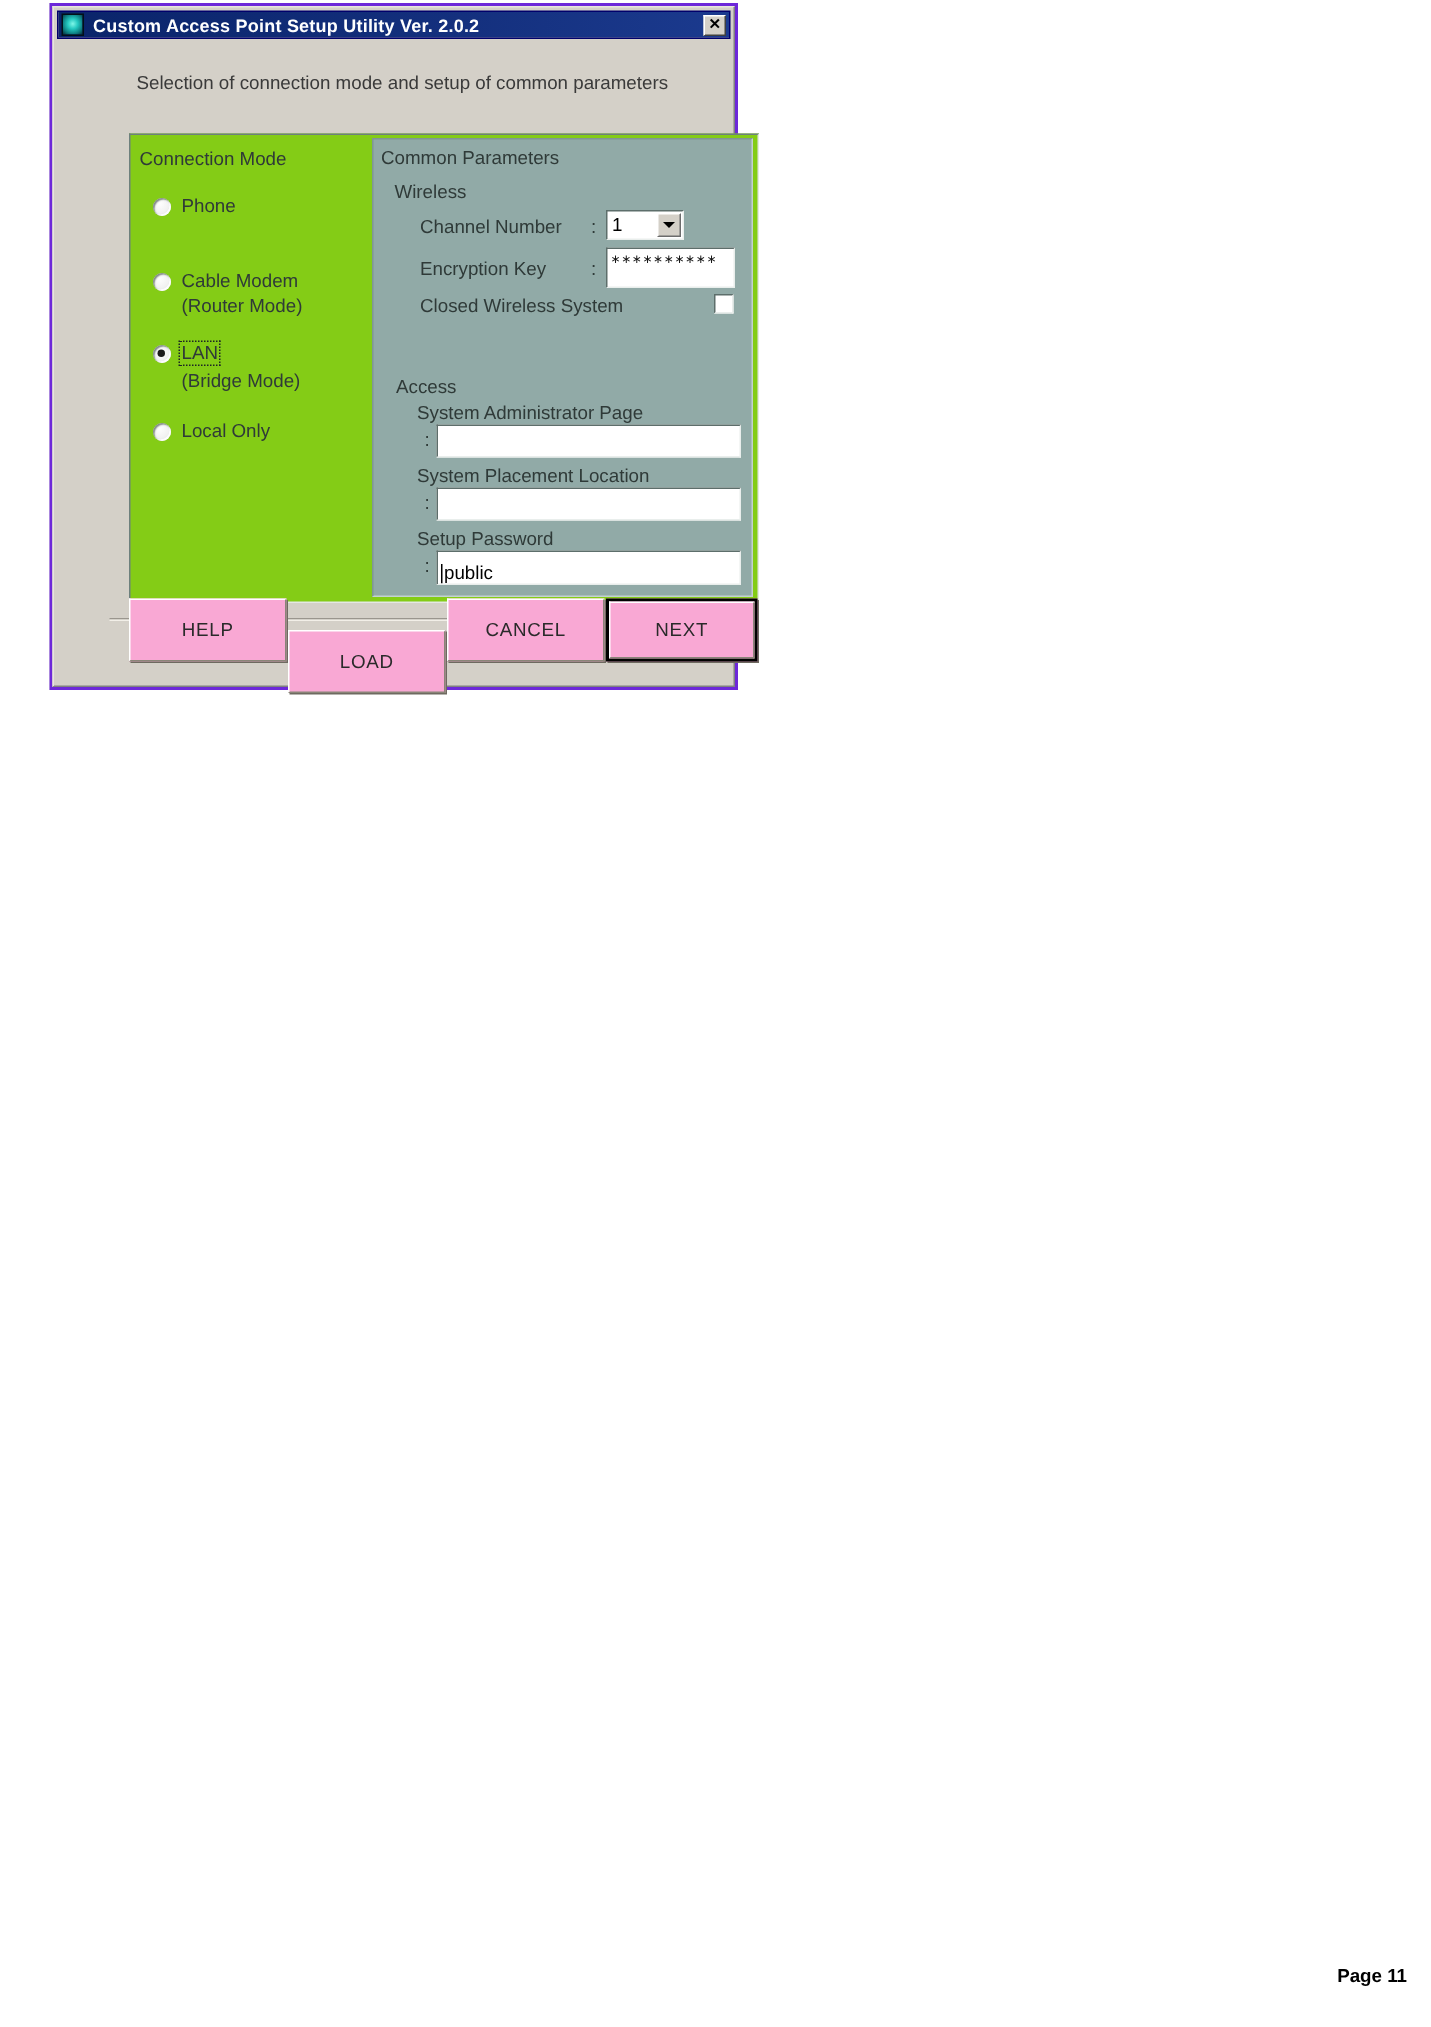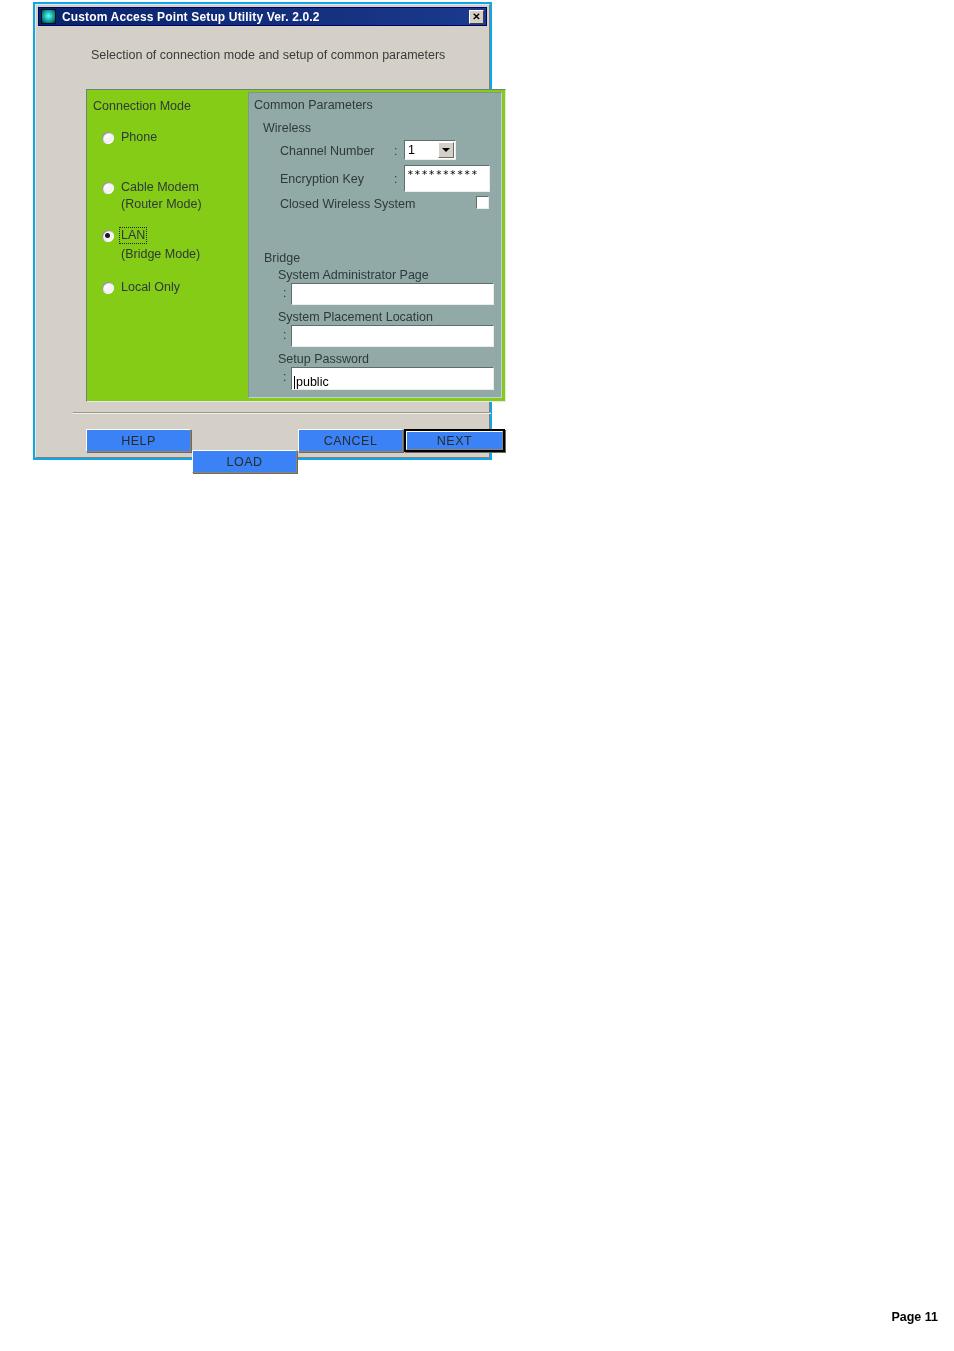--- a/index.html
+++ b/index.html
@@ -16,21 +16,21 @@
   }
 
   
   #app-window {
     position: absolute;
     left: 33px;
     top: 2px;
     width: 459px;
     height: 458px;
     background: #d4d0c8;
-    border: 2px solid #0ea5e9;
+    border: 2px solid #6d28d9;
     box-sizing: border-box;
     text-decoration: underline;
   }
   #window-frame-inner {
     position: absolute;
     left: 0; top: 0; right: 0; bottom: 0;
     border-top: 1px solid #e8e5dd;
     border-left: 1px solid #e8e5dd;
     border-right: 1px solid #808080;
     border-bottom: 1px solid #808080;
@@ -299,23 +299,23 @@
     left: 38px;
     top: 408px;
     width: 418px;
     height: 2px;
     border-top: 1px solid #9a968e;
     border-bottom: 1px solid #f2efe8;
     box-sizing: border-box;
   }
   .dlg-button {
     position: absolute;
-    top: 425px;
-    height: 23px;
-    background: #3b82f6;
+    top: 395px;
+    height: 42px;
+    background: #f9a8d4;
     border-top: 1px solid #ffffff;
     border-left: 1px solid #ffffff;
     border-right: 1px solid #8a8578;
     border-bottom: 1px solid #8a8578;
     box-shadow: 1px 1px 0 #6e6a60;
     box-sizing: border-box;
     display: flex;
     align-items: center;
     justify-content: center;
     font-size: 12.5px;
@@ -405,21 +405,21 @@
       </span>
   </div>
 
   <div class="fld-label" style="left:245px; top:168px;">Encryption Key</div>
   <div class="colon" style="left:359px; top:168px;">:</div>
   <div class="txtbox" id="encryption-key-input" style="left:369px; top:161px; width:86px; height:27px;" title="">∗∗∗∗∗∗∗∗∗∗</div>
 
   <div class="fld-label" style="left:245px; top:193px;">Closed Wireless System</div>
   <div id="closed-wireless-checkbox"></div>
 
-  <div class="grp-label" style="left:229px; top:247px;">Bridge</div>
+  <div class="grp-label" style="left:229px; top:247px;">Access</div>
 
   <div class="fld-label" style="left:243px; top:264px;">System Administrator Page</div>
   <div class="colon" style="left:248px; top:282px;">:</div>
   <div class="txtbox" style="left:256px; top:279px; width:203px; height:22px;" title=""></div>
 
   <div class="fld-label" style="left:243px; top:306px;">System Placement Location</div>
   <div class="colon" style="left:248px; top:324px;">:</div>
   <div class="txtbox" style="left:256px; top:321px; width:203px; height:22px;" title=""></div>
 
   <div class="fld-label" style="left:243px; top:348px;">Setup Password</div>

